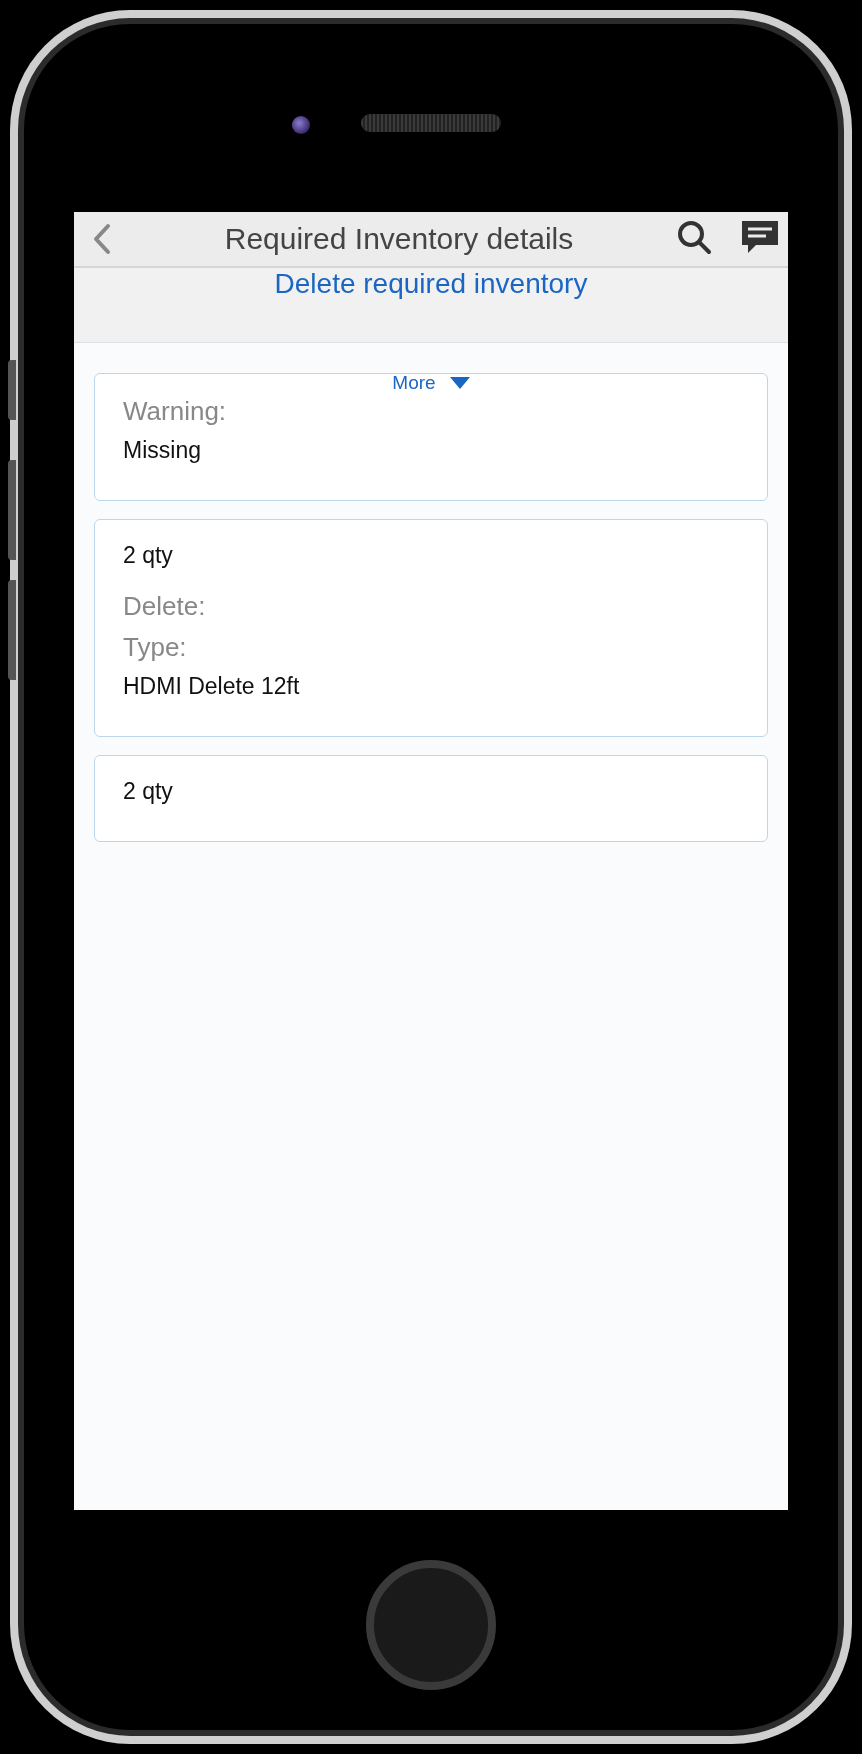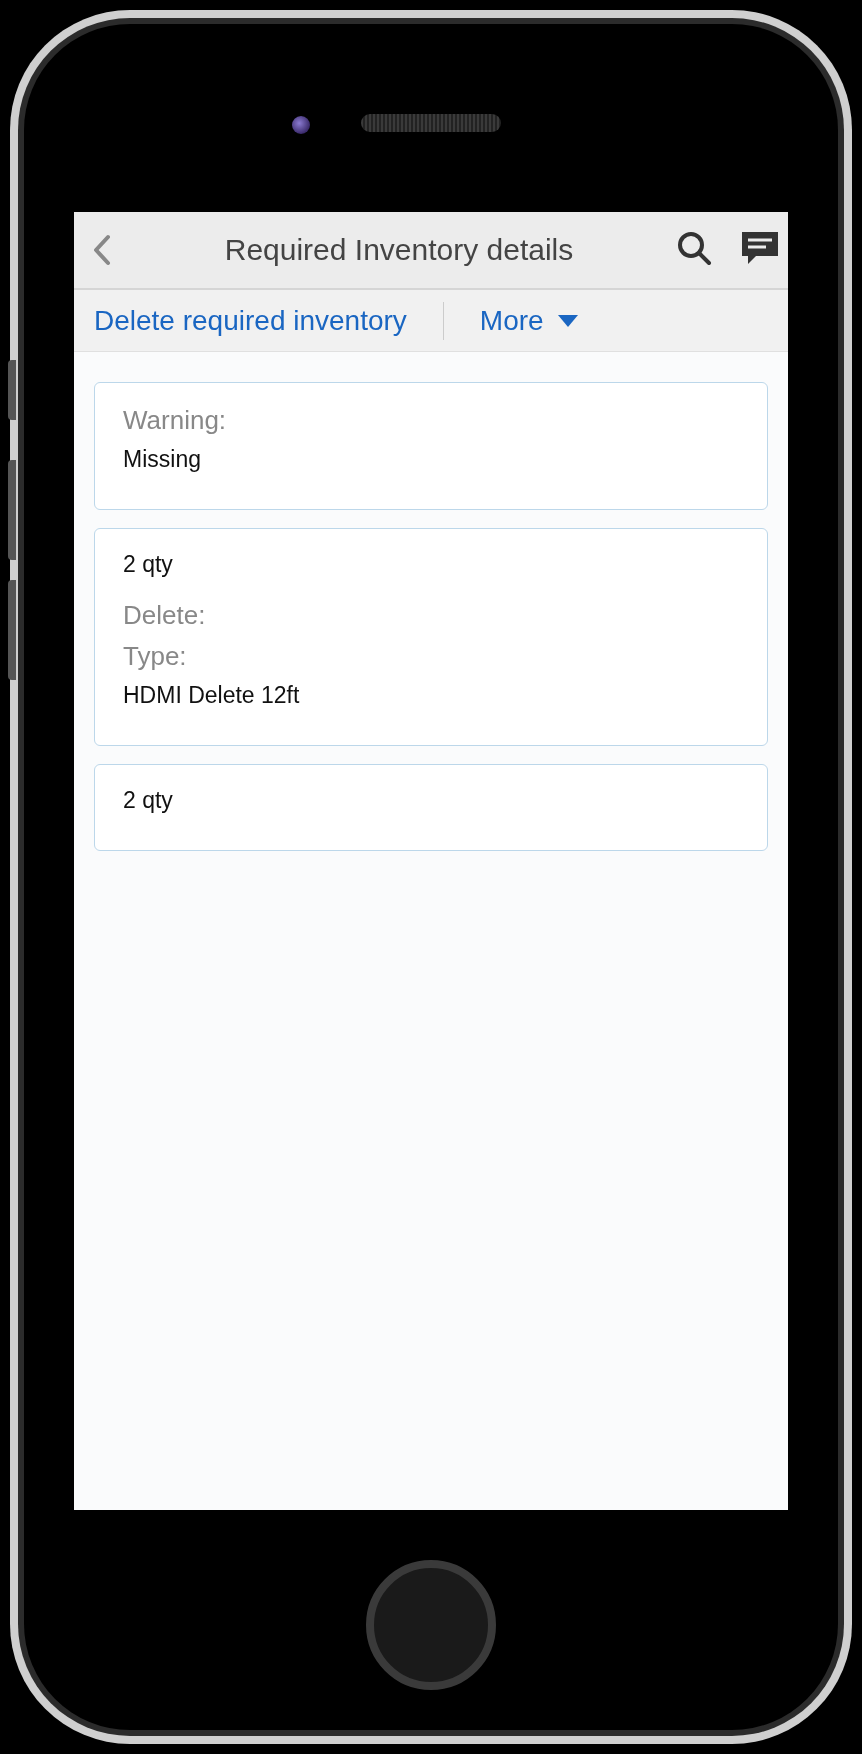--- a/index.html
+++ b/index.html
@@ -83,21 +83,21 @@
     top: 188px;
     left: 50px;
     right: 50px;
     bottom: 220px;
     background: #fafbfc;
     overflow: hidden;
   }
   
   
   .header {
-    height: 78px;
+    height: 56px;
     background: #ececec;
     border-bottom: 2px solid #d5d5d5;
     display: flex;
     align-items: center;
     padding: 0 8px;
   }
   .back-chevron {
     width: 40px;
     display: flex;
     align-items: center;
@@ -113,44 +113,45 @@
   }
   .header-icons {
     display: flex;
     gap: 28px;
     align-items: center;
   }
   .icon-btn { cursor: pointer; }
   
   
   .action-bar {
-    height: 62px;
+    height: 75px;
     background: #f1f1f1;
     border-bottom: 1px solid #e0e0e0;
     display: flex;
     align-items: center;
     padding: 0 20px;
     gap: 36px;
+    flex-direction: column;
   }
   .action-link {
     color: #1a66c2;
     font-size: 28px;
     cursor: pointer;
   }
   .divider {
     width: 1px;
     height: 38px;
     background: #ccc;
   }
   .more-btn {
     display: flex;
     align-items: center;
     gap: 14px;
     color: #1a66c2;
-    font-size: 28px;
+    font-size: 19px;
     cursor: pointer;
   }
   .triangle-down {
     width: 0; height: 0;
     border-left: 10px solid transparent;
     border-right: 10px solid transparent;
     border-top: 12px solid #1a66c2;
   }
   
   

